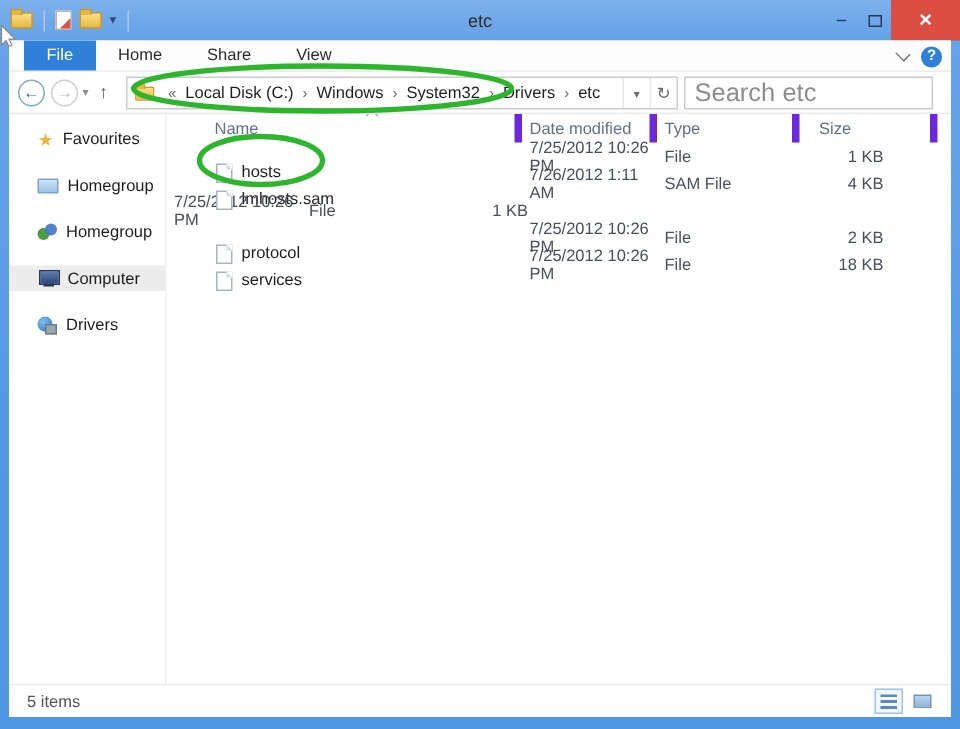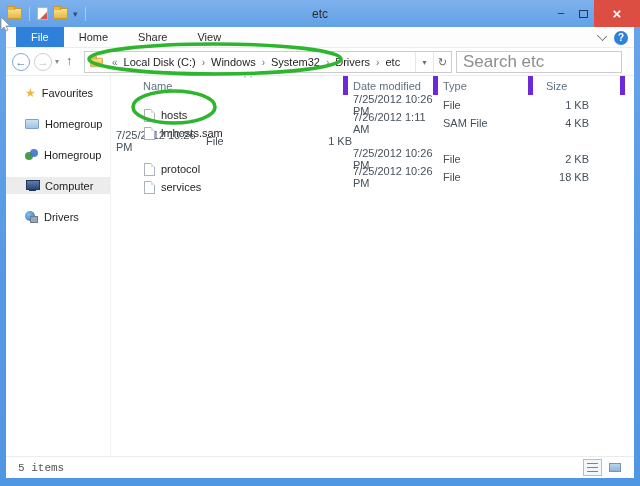--- a/index.html
+++ b/index.html
@@ -117,21 +117,21 @@
   .fcell.date { width:90px; padding-left:5px; color:#44505c; }
   .fcell.type { width:95px; padding-left:5px; color:#44505c; }
   .fcell.size { width:92px; justify-content:flex-end; padding-right:36px; color:#44505c;text-align:right; }
   .file-ic { position:relative; width:11px; height:13px; background:#fff; border:1px solid #a9b4be; flex:none; }
   .file-ic::before { content:""; position:absolute; right:-1px; top:-1px;
                 border-left:4px solid #d7dde2; border-top:4px solid #fff;
                 width:0; height:0; }
 
   
   .statusbar { position:relative; height:22px; border-top:1px solid #ebebeb; display:flex; align-items:center;
-               padding-left:12px; color:#555;font-family:Liberation Mono, monospace; }
+               padding-left:12px; color:#555; }
   .viewbtns { position:absolute; right:10px; top:2px; display:flex; gap:3px; }
   .viewbtn { width:19px; height:17px; display:flex; align-items:center; justify-content:center; }
   .viewbtn.active { border:1px solid #9ec3e8; background:#f2f7fc; }
   .details-ic { width:11px; height:10px;
       background:repeating-linear-gradient(180deg,#5b8bb9 0 1.5px,transparent 1.5px 4px); }
   .thumbs-ic { width:12px; height:9px; background:linear-gradient(180deg,#bcd3ea,#8fb4d9); border:1px solid #7297ba; }
 
   
   .overlay { position:absolute; left:0; top:0; width:640px; height:486px; pointer-events:none; }
   .overlay ellipse { fill:none; stroke:#2db52d; stroke-width:3.6px; }

